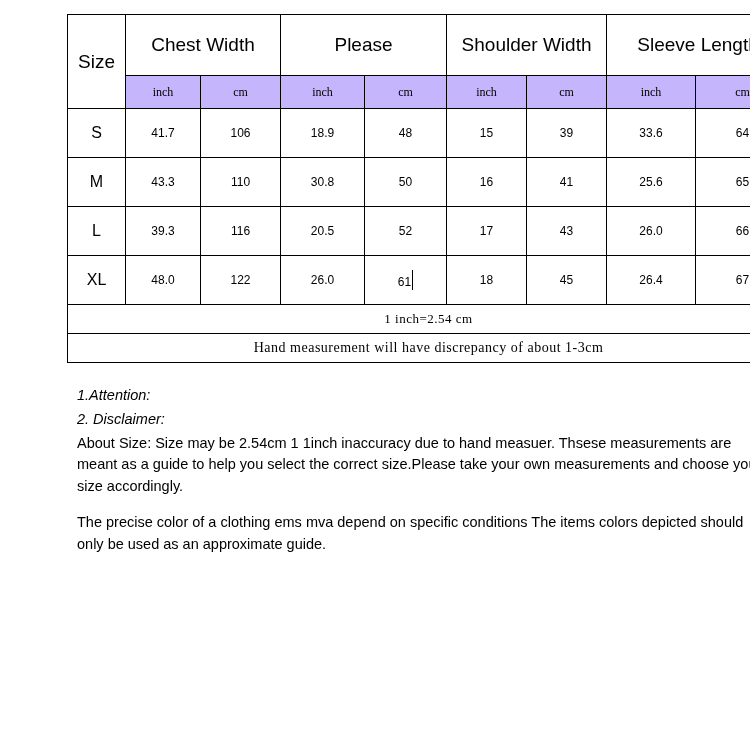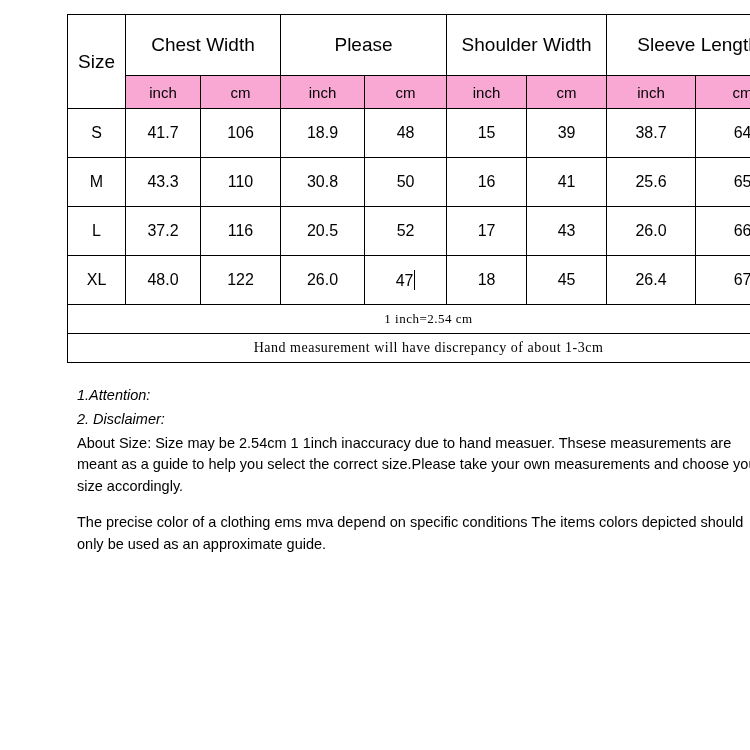--- a/index.html
+++ b/index.html
@@ -35,26 +35,27 @@
     font-weight: normal;
   }
   .hdr-cell {
     font-size: 19px;
     font-weight: bold;
     height: 56px;
     padding: 2px 4px;
     line-height: 1.15;
   }
   .unit-cell {
-    font-size: 15px;
+    font-size: 12px;
     height: 30px;
-    background: #f9a8d4;
+    background: #c4b5fd;
+    font-family: Liberation Serif, serif;
   }
   .data-cell {
-    font-size: 16px;
+    font-size: 12px;
     height: 46px;
   }
   .size-cell {
     font-size: 16px;
   }
   .note-row td {
     font-family: Liberation Serif, serif;
     font-size: 13px;
     letter-spacing: 0.5px;
     height: 26px;
@@ -124,54 +125,54 @@
       </tr>
 
       <tr>
         <td class="data-cell size-cell">S</td>
         <td class="data-cell">41.7</td>
         <td class="data-cell">106</td>
         <td class="data-cell">18.9</td>
         <td class="data-cell">48</td>
         <td class="data-cell">15</td>
         <td class="data-cell">39</td>
-        <td class="data-cell">38.7</td>
+        <td class="data-cell">33.6</td>
         <td class="data-cell">64</td>
       </tr>
 
       <tr>
         <td class="data-cell size-cell">M</td>
         <td class="data-cell">43.3</td>
         <td class="data-cell">110</td>
         <td class="data-cell">30.8</td>
         <td class="data-cell">50</td>
         <td class="data-cell">16</td>
         <td class="data-cell">41</td>
         <td class="data-cell">25.6</td>
         <td class="data-cell">65</td>
       </tr>
 
       <tr>
         <td class="data-cell size-cell">L</td>
-        <td class="data-cell">37.2</td>
+        <td class="data-cell">39.3</td>
         <td class="data-cell">116</td>
         <td class="data-cell">20.5</td>
         <td class="data-cell">52</td>
         <td class="data-cell">17</td>
         <td class="data-cell">43</td>
         <td class="data-cell">26.0</td>
         <td class="data-cell">66</td>
       </tr>
 
       <tr>
         <td class="data-cell size-cell">XL</td>
         <td class="data-cell">48.0</td>
         <td class="data-cell">122</td>
         <td class="data-cell">26.0</td>
-        <td class="data-cell"><span>47</span><span class="caret"></span></td>
+        <td class="data-cell"><span>61</span><span class="caret"></span></td>
         <td class="data-cell">18</td>
         <td class="data-cell">45</td>
         <td class="data-cell">26.4</td>
         <td class="data-cell">67</td>
       </tr>
 
       <tr class="note-row">
         <td colspan="9">1 inch=2.54 cm</td>
       </tr>
       <tr class="note-row small">

